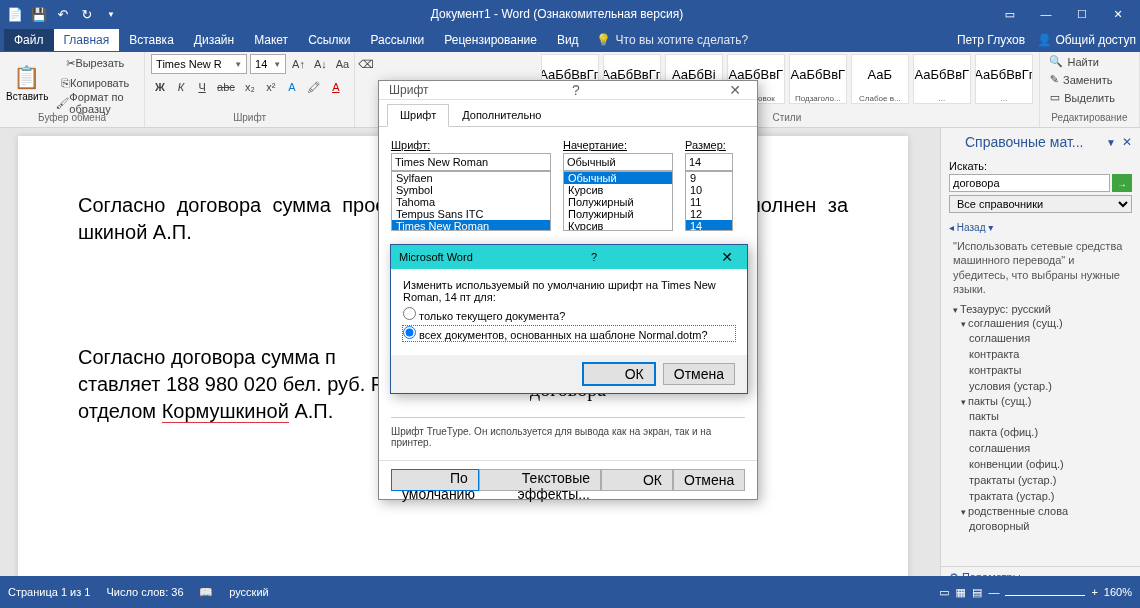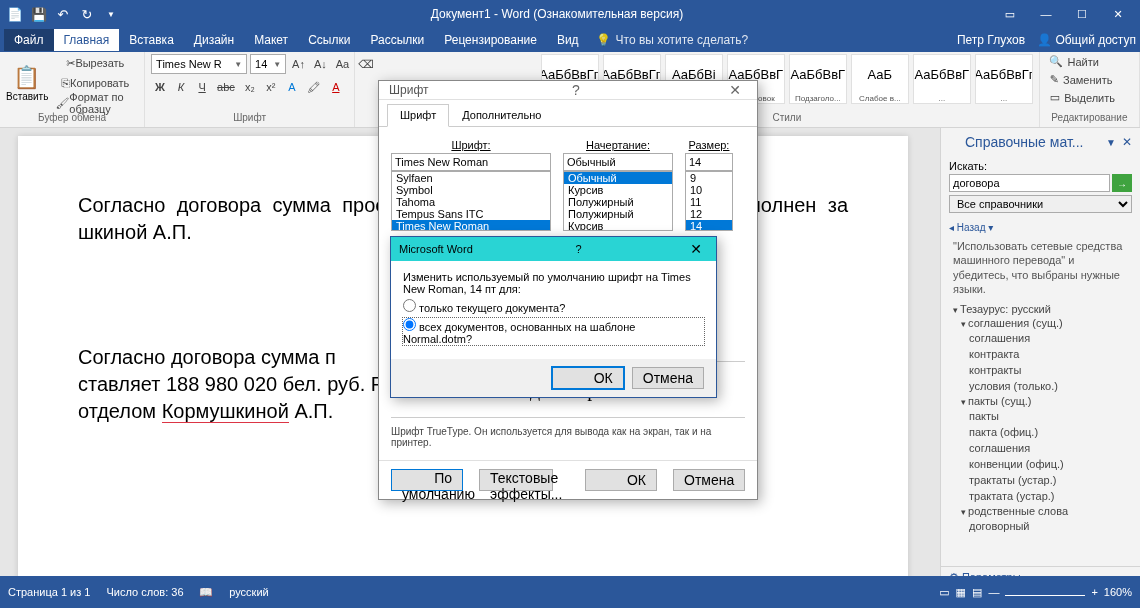--- a/index.html
+++ b/index.html
@@ -55,27 +55,27 @@
 .statusbar { position: absolute; bottom: 0; left: 0; right: 0; height: 32px; background: #2b579a; color: #fff; display: flex; align-items: center; padding: 0 8px; font-size: 11px; gap: 16px; }
 .statusbar .views { margin-left: auto; display: flex; gap: 6px; }
 .dialog { position: absolute; background: #fff; border: 1px solid #888; box-shadow: 3px 3px 12px rgba(0,0,0,.3); display: flex; flex-direction: column; }
 .dialog .dtitle { height: 30px; background: #fff; border-bottom: 1px solid #e0e0e0; display: flex; align-items: center; padding: 0 10px; font-size: 12px; color: #555; }
 .dialog .dtitle .dx { margin-left: auto; cursor: pointer; font-size: 14px; color: #666; padding: 0 6px; }
 .dialog .dtabs { display: flex; border-bottom: 1px solid #ccc; padding: 4px 8px 0; }
 .dialog .dtab { padding: 4px 12px; border: 1px solid transparent; cursor: pointer; font-size: 11px; }
 .dialog .dtab.active { border-color: #ccc; border-bottom-color: #fff; background: #fff; margin-bottom: -1px; }
 .dialog .dbody { flex: 1; padding: 12px; }
 .dialog .fcol { display: inline-block; vertical-align: top; }
-.dialog .flabel { font-size: 11px; text-decoration: underline; margin-bottom: 2px; text-align: center; }
+.dialog .flabel { font-size: 11px; text-decoration: underline; margin-bottom: 2px; }
 .dialog .finput { width: 100%; height: 18px; border: 1px solid #ababab; padding: 0 3px; font-size: 11px; }
 .dialog .flist { border: 1px solid #ababab; height: 60px; overflow-y: scroll; font-size: 11px; }
 .dialog .flist div { padding: 0 4px; cursor: pointer; }
 .dialog .flist div.sel { background: #0078d7; color: #fff; }
 .dialog .sample { border-top: 1px solid #ccc; border-bottom: 1px solid #ccc; padding: 16px; text-align: center; font-family: 'Times New Roman', serif; font-size: 20px; margin: 8px 0; }
-.dialog .dfooter { padding: 8px 12px; display: flex; gap: 16px; border-top: 1px solid #e0e0e0; }
+.dialog .dfooter { padding: 8px 12px; display: flex; gap: 0; border-top: 1px solid #e0e0e0; }
 .dbtn { min-width: 72px; height: 22px; border: 1px solid #ababab; background: #e1e1e1; cursor: pointer; font-size: 14px; padding: 0 10px; text-align: right; }
 .dbtn.primary { border: 1px solid #0078d7; outline: 1px solid #0078d7; }
 .msgbox { position: absolute; background: #fff; border: 1px solid #2b579a; box-shadow: 3px 3px 12px rgba(0,0,0,.3); }
 .msgbox .mtitle { height: 24px; background: #29d4d4; color: #000; display: flex; align-items: center; padding: 0 8px; font-size: 11px; }
 .msgbox .mtitle .mx { margin-left: auto; cursor: pointer; font-size: 14px; padding: 0 6px; }
 .msgbox .mtitle .mq { padding: 0 8px; cursor: pointer; }
 .msgbox .mbody { padding: 10px 12px; font-size: 11px; }
 .msgbox .mbody label { display: block; margin: 4px 0; cursor: pointer; }
 .msgbox .mfooter { background: #f0f0f0; padding: 8px 12px; display: flex; justify-content: flex-end; gap: 8px; }
 </style>
@@ -254,21 +254,21 @@
       </div>
   </div>
   <div class="navlnk">◂ <span>Назад</span> ▾</div>
   <div class="results" id="results-host">
     <div class="note">"Использовать сетевые средства машинного перевода" и убедитесь, что выбраны нужные языки.</div>
     <div class="cat open">Тезаурус: русский</div>
   <div class="cat open" style="padding-left: 8px;">соглашения (сущ.)</div>
       <div class="item">соглашения</div>
       <div class="item">контракта</div>
       <div class="item">контракты</div>
-      <div class="item">условия (только.)</div>
+      <div class="item">условия (устар.)</div>
       <div class="cat open" style="padding-left: 8px;">пакты (сущ.)</div>
       <div class="item">пакты</div>
       <div class="item">пакта (офиц.)</div>
       <div class="item">соглашения</div>
       <div class="item">конвенции (офиц.)</div>
       <div class="item">трактаты (устар.)</div>
       <div class="item">трактата (устар.)</div>
       <div class="cat open" style="padding-left: 8px;">родственные слова</div>
       <div class="item">договорный</div>
     </div>
@@ -343,21 +343,21 @@
   </div>
   <div class="dfooter">
     <button class="dbtn" style="border:1px solid #0078d7">По умолчанию</button>
     <button class="dbtn">Текстовые эффекты...</button>
     <div style="flex:1"></div>
     <button class="dbtn">ОК</button>
     <button class="dbtn">Отмена</button>
   </div>
 </div>
 
-<div class="msgbox" style="left:390px; top:236px; width:327px">
+<div class="msgbox" style="left:390px; top:244px; width:358px">
   <div class="mtitle">
       <span>Microsoft Word</span>
     <span class="mq" style="margin-left:auto">?</span>
     <span class="mx">✕</span>
   </div>
   <div class="mbody">
     <div>Изменить используемый по умолчанию шрифт на Times New Roman, 14 пт для:</div>
     <label><input type="radio" name="def" style=""> <span>только текущего документа?</span></label>
     <label style="outline:1px dotted #666"><input type="radio" name="def" checked="" style=""> <span>всех документов, основанных на шаблоне Normal.dotm?</span></label>
   </div>

